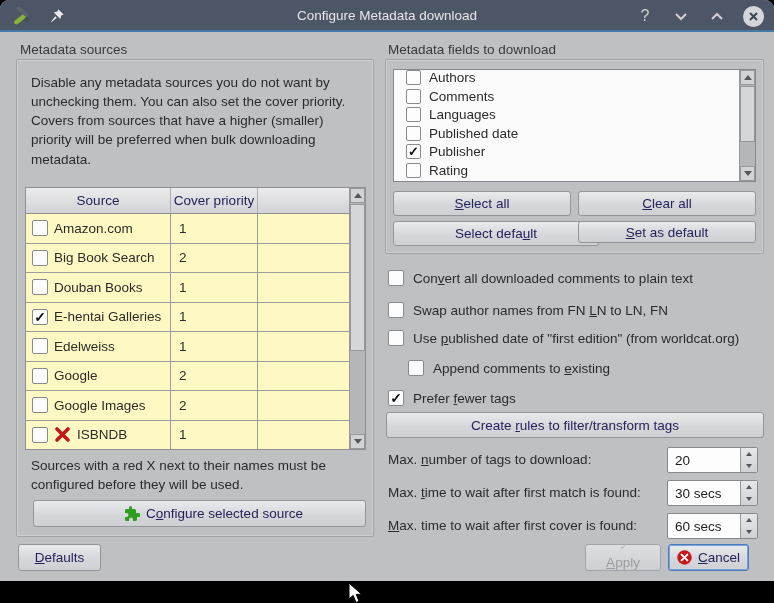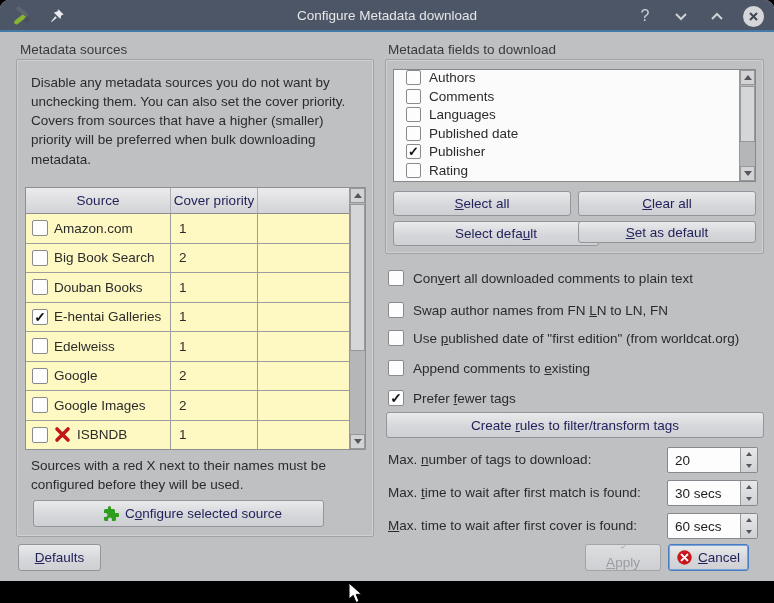--- a/index.html
+++ b/index.html
@@ -225,21 +225,21 @@
         </div>
       <div class="sb-thumb" style="top:16px; height:147px;"></div>
       <div class="sb-arrow down">
           <span class="tri-down"></span>
         </div>
     </div>
   </div>
 
   <div class="note">Sources with a red X next to their names must be configured before they will be used.</div>
 
-  <button class="btn" style="left:33px; top:500px; width:291px; height:27px;padding-left:28px;">
+  <button class="btn" style="left:33px; top:500px; width:333px; height:27px;padding-left:28px;">
     <svg width="16" height="16" viewBox="0 0 16 16">
       <path d="M13.5 7h-1.5V4.5A1.5 1.5 0 0 0 10.5 3H8V1.5a1.5 1.5 0 1 0-3 0V3H2.5A1.5 1.5 0 0 0 1 4.5V7h1.5a2 2 0 1 1 0 4H1v2.5A1.5 1.5 0 0 0 2.5 15H5v-1.5a2 2 0 1 1 4 0V15h2.5a1.5 1.5 0 0 0 1.5-1.5V11h1.5a2 2 0 1 0 0-4z" fill="#2f9e1f"></path>
     </svg>
     <span>C<u>o</u>nfigure selected source</span>
   </button>
 
   <div class="grouplabel" style="left:388px; top:42px;">Metadata fields to download</div>
   <div class="groupbox" style="left:385px; top:59px; width:379px; height:195px;"></div>
 
   <div class="fieldlist">
@@ -299,21 +299,21 @@
         <span class="lbl">Con<u>v</u>ert all downloaded comments to plain text</span>
       </div>
       <div class="optrow" style="top: 298px; align-items: flex-end;">
         <span class="cb"></span>
         <span class="lbl">Swap author names from FN <u>L</u>N to LN, FN</span>
       </div>
       <div class="optrow" style="top: 328px;">
         <span class="cb"></span>
         <span class="lbl">Use <u>p</u>ublished date of "first edition" (from worldcat.org)</span>
       </div>
-      <div class="optrow" style="top: 358px;">
+      <div class="optrow" style="top: 358px; margin-left: 20px;">
         <span class="cb"></span>
         <span class="lbl">Append comments to <u>e</u>xisting</span>
       </div>
       <div class="optrow" style="top: 388px;">
         <span class="cb checked">✓</span>
         <span class="lbl">Prefer <u>f</u>ewer tags</span>
       </div>
     </div>
 
   <button class="btn" style="left:386px; top:412px; width:378px; height:26px;">

